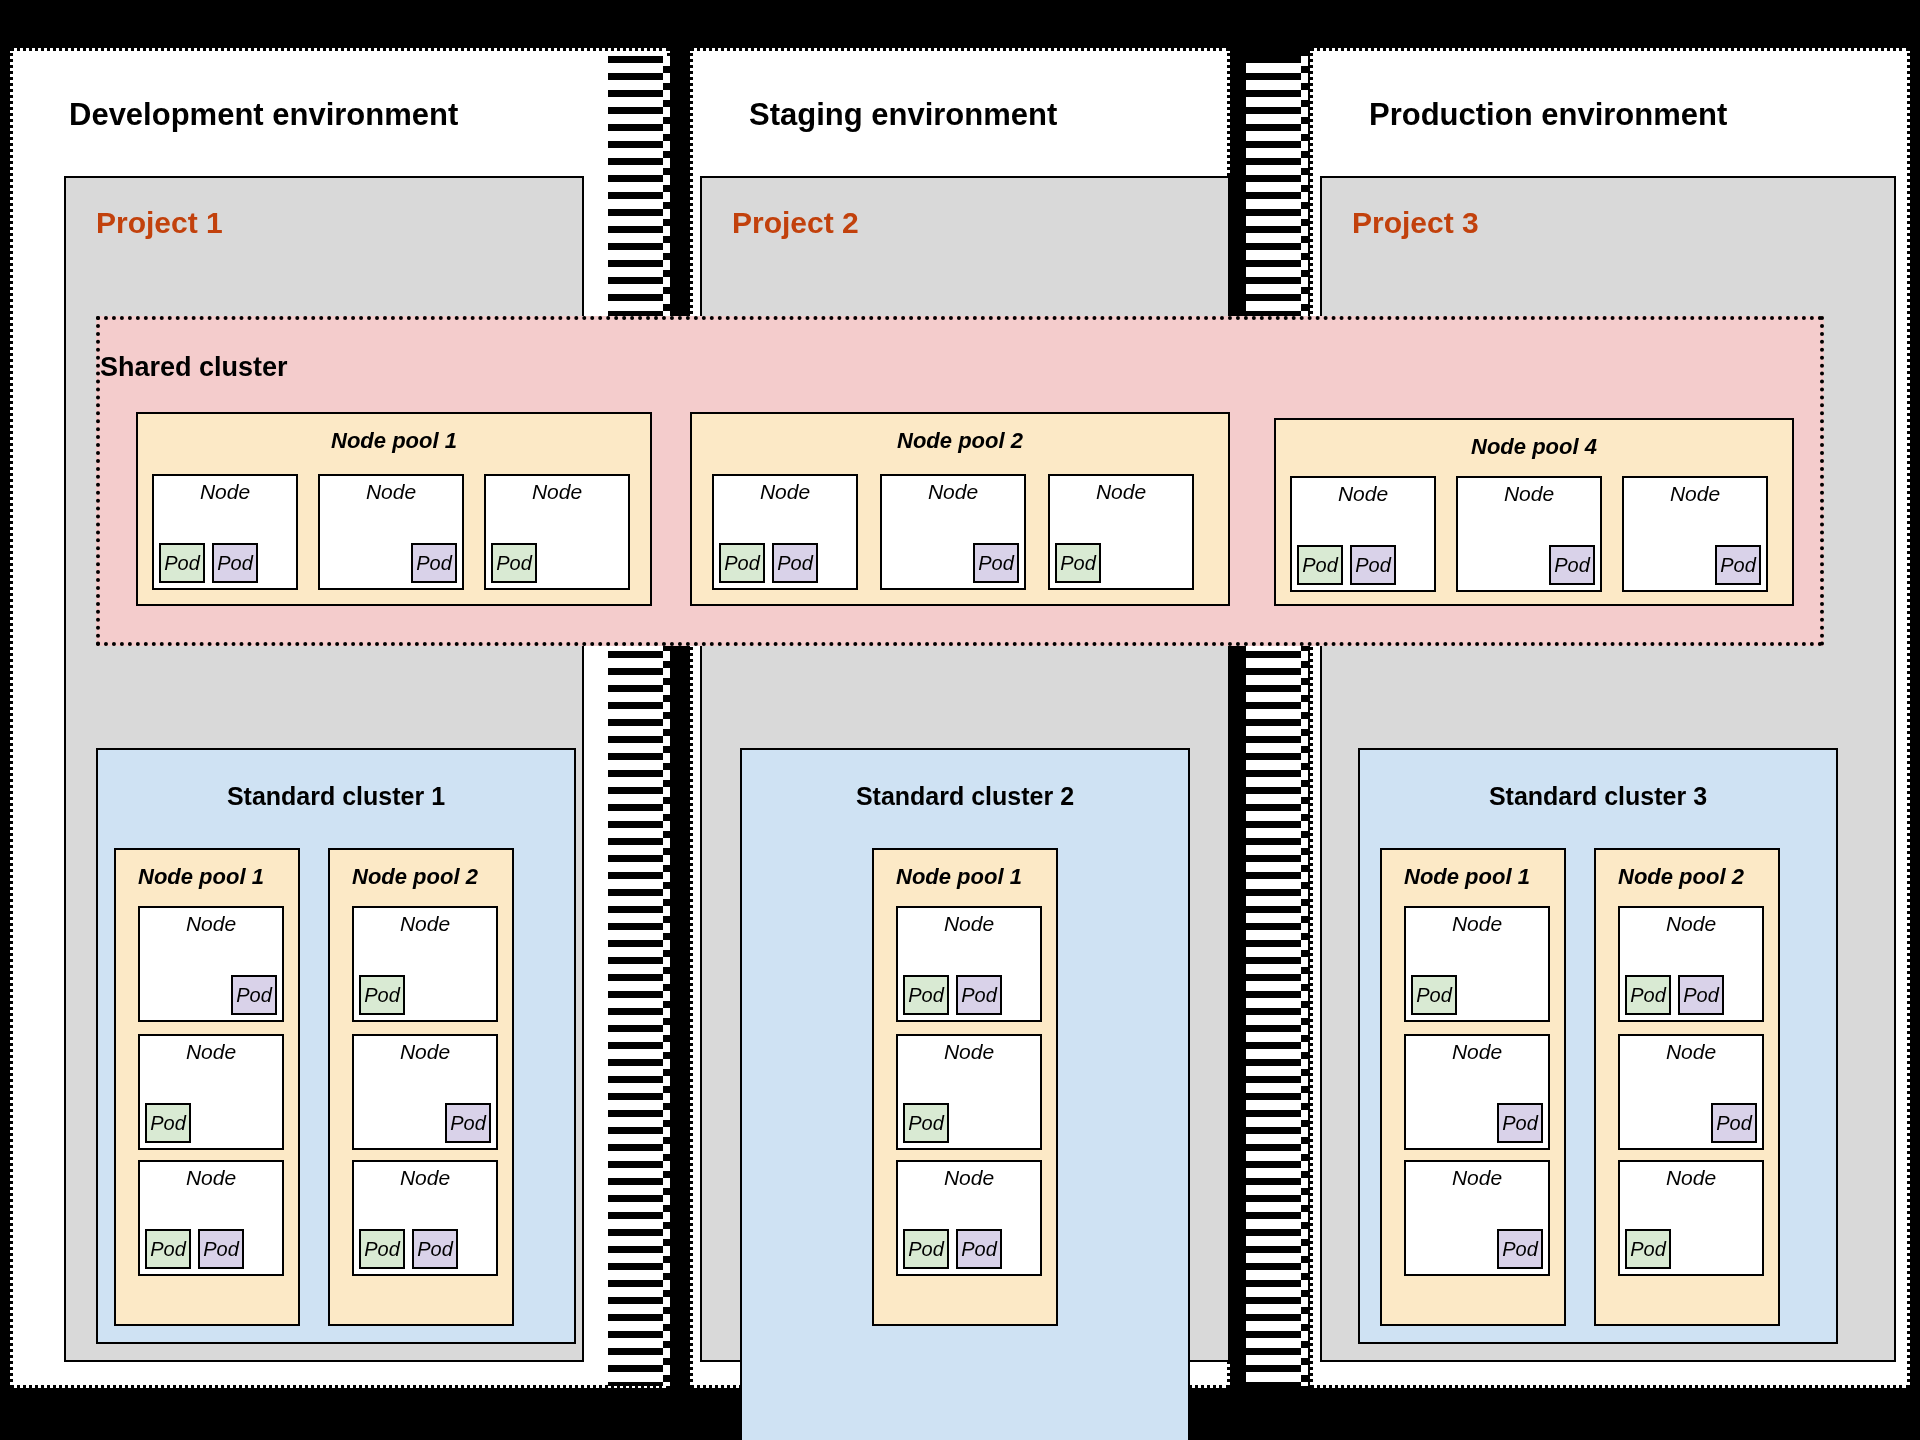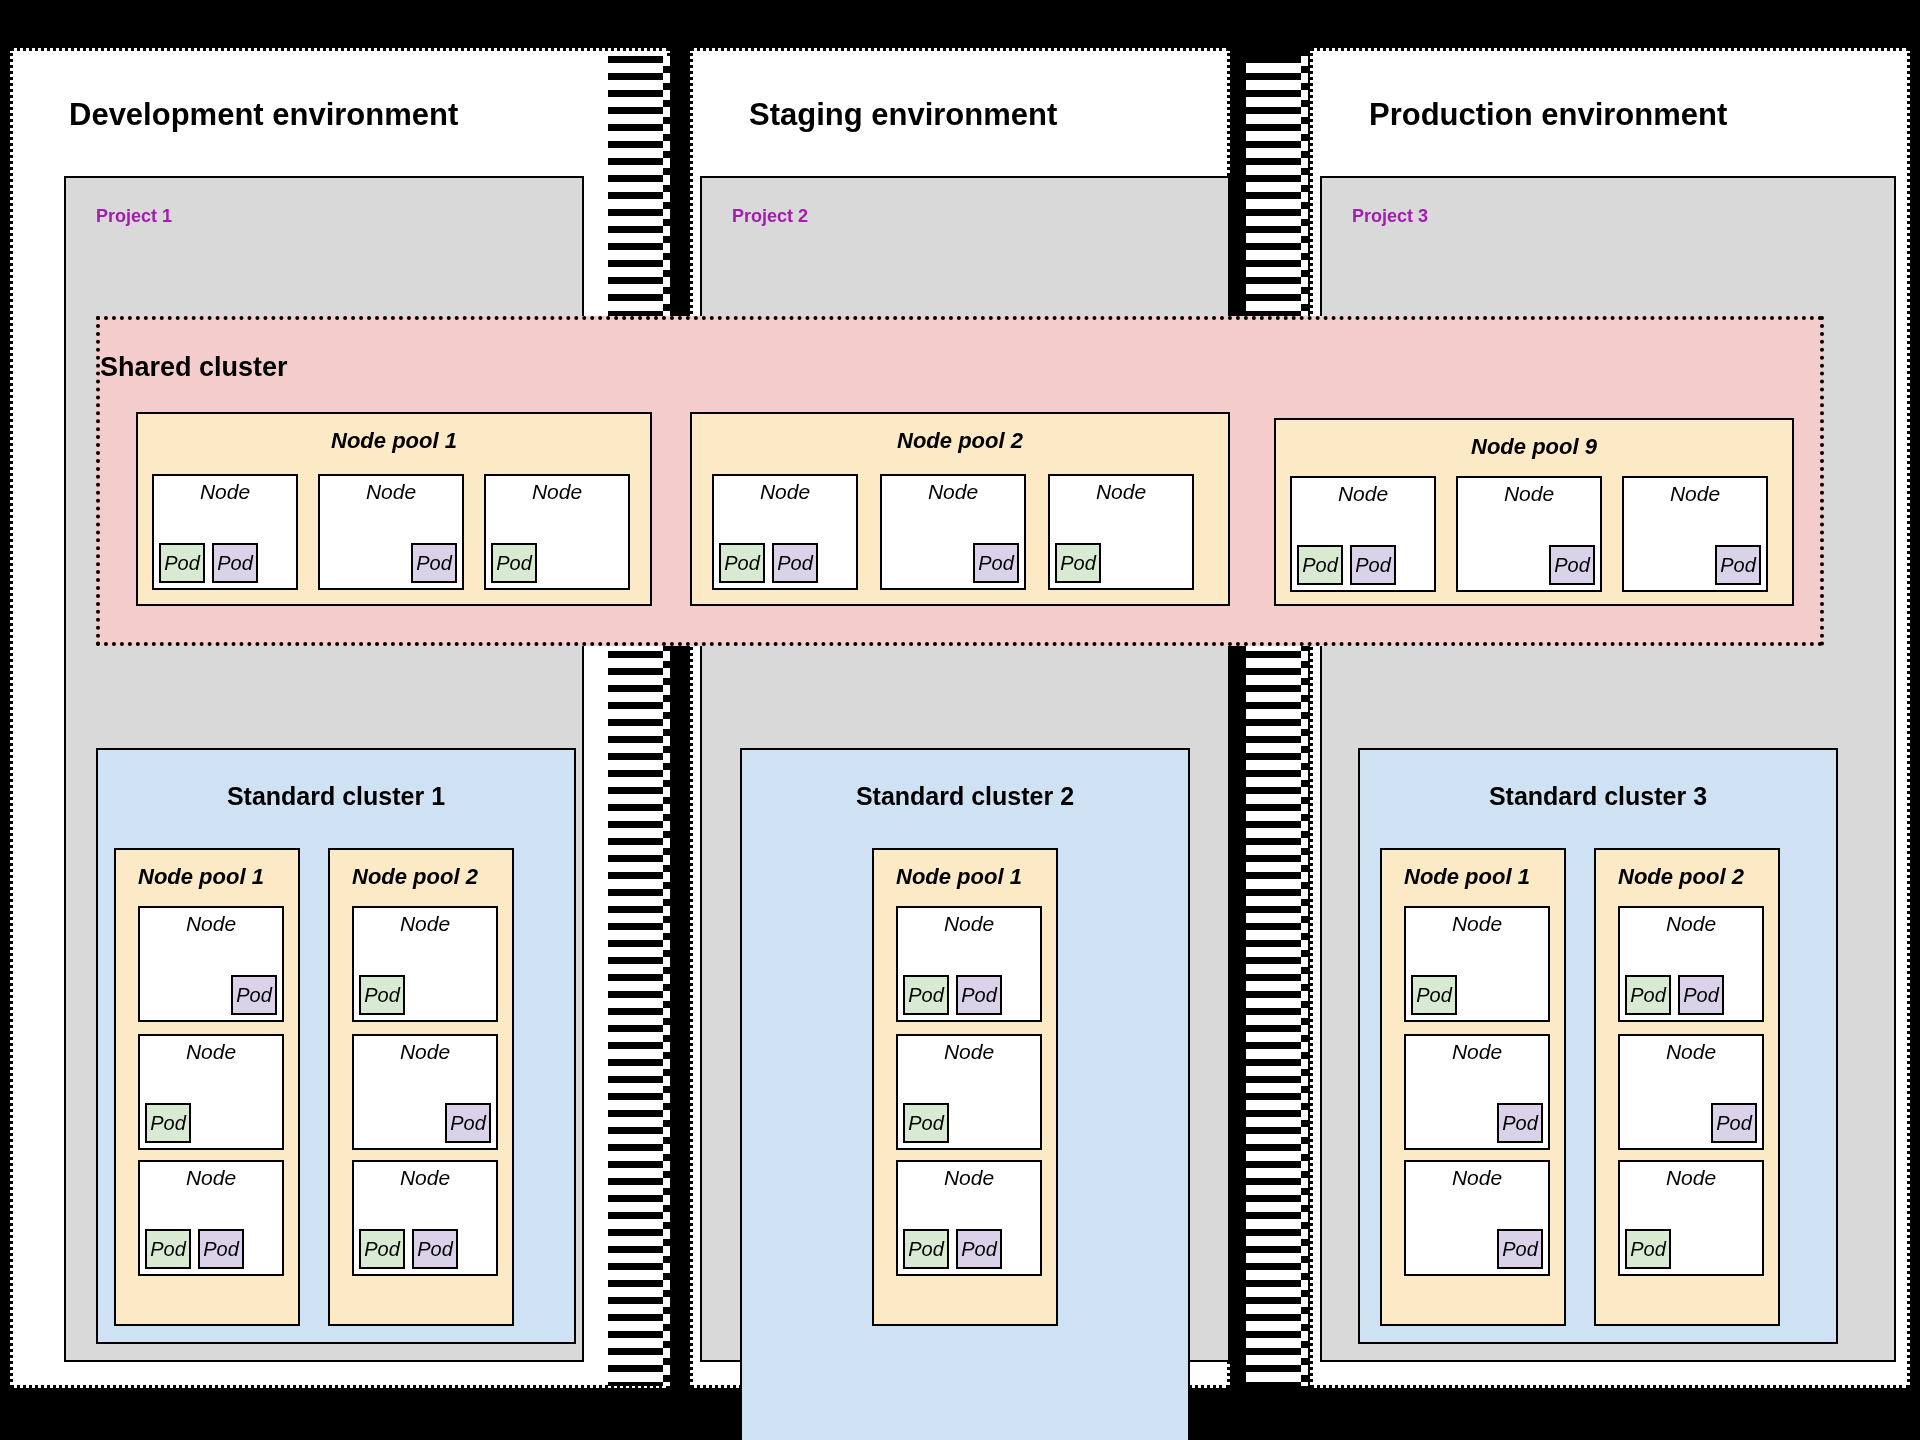--- a/index.html
+++ b/index.html
@@ -42,23 +42,23 @@
   .project {
     position: absolute;
     background: #d9d9d9;
     border: 2px solid #000000;
     box-sizing: border-box;
   }
   .project-title {
     position: absolute;
     left: 30px;
     top: 28px;
-    font-size: 18px;
+    font-size: 30px;
     font-weight: bold;
-    color: #a21caf;
+    color: #c2410c;
     white-space: nowrap;
   }
 
   
   .divider {
     position: absolute;
     background: #ffffff;
     overflow: hidden;
   }
   .divider .bars {
@@ -274,21 +274,21 @@
 
     <div class="node" style="left:356px; top:60px; width:146px; height:116px;">
       <div class="node-title">Node</div>
       <div class="pods left">
         <div class="pod green">Pod</div>
       </div>
     </div>
   </div>
 
   <div class="nodepool" style="left:1274px; top:418px; width:520px; height:188px; z-index:6;">
-    <div class="nodepool-title">Node pool 9</div>
+    <div class="nodepool-title">Node pool 4</div>
 
     <div class="node" style="left:14px; top:56px; width:146px; height:116px;">
       <div class="node-title">Node</div>
       <div class="pods left">
         <div class="pod green">Pod</div>
         <div class="pod purple">Pod</div>
       </div>
     </div>
 
     <div class="node" style="left:180px; top:56px; width:146px; height:116px;">

